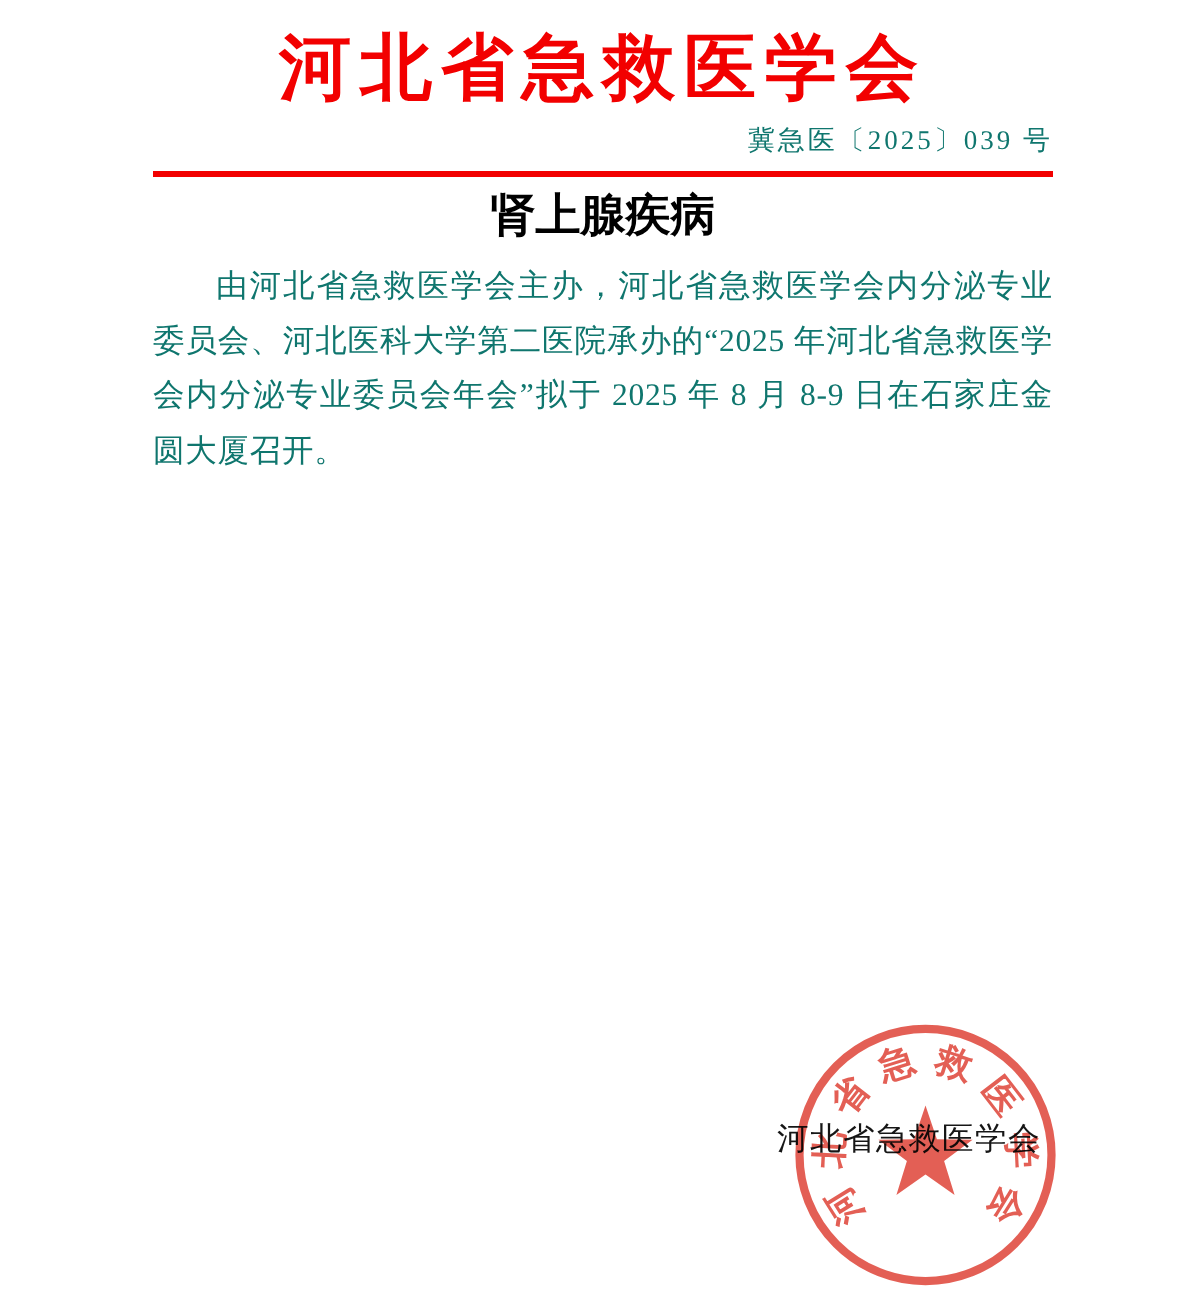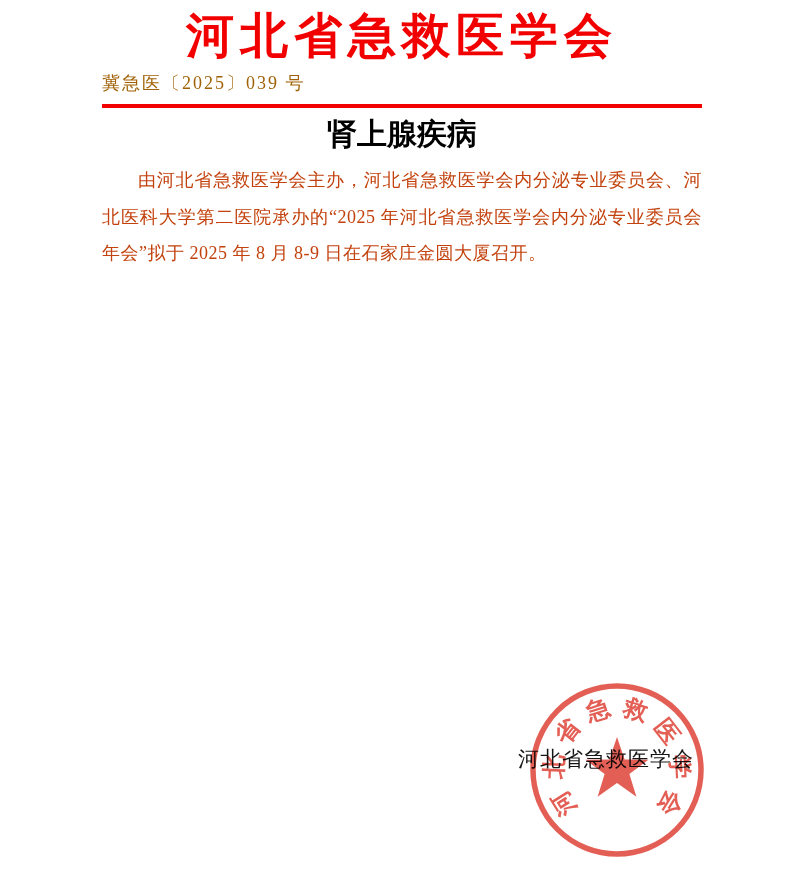--- a/index.html
+++ b/index.html
@@ -9,60 +9,60 @@
     height: 871px;
     position: relative;
     overflow: hidden;
     font-family: "Liberation Serif", "DejaVu Serif", serif;
     color: #1c1c1c;
   }
   .doc {
     position: relative;
     width: 790px;
     height: 871px;
-    padding: 10px 88px 0 102px; 
+    padding: 20px 88px 0 102px; 
   }
   .org-title {
     text-align: center;
     font-size: 48px;
     line-height: 52px;
     font-weight: bold;
     letter-spacing: 6px;
     color: var(--accent-red, #f20000);
     white-space: nowrap;
   }
   .doc-number {
-    text-align: left;
+    text-align: right;
     font-size: 18px;
     line-height: 24px;
     margin-top: 9px;
     letter-spacing: 2px;
-    color: #a16207;
+    color: #0f766e;
   }
   .red-rule {
     height: 4px;
     background: var(--accent-red, #f20000);
     margin-top: 9px;
   }
   .notice-title {
     margin-top: 8px;
     text-align: center;
     font-weight: bold;
     font-size: 30px;
     line-height: 36px;
     color: #000000;
   }
   .body-text { margin-top: 10px; }
   .body-text p {
-    font-size: 18px;
+    font-size: 21px;
     line-height: 36.6px;
     text-indent: 2em;
     text-align: justify;
     letter-spacing: 0.5px;
-    color: #c2410c;
+    color: #0f766e;
   }
   .body-text p.extra-gap { margin-top: 5px; }
   .signature-block {
     position: absolute;
     top: 748px;
     right: 96px;
     text-align: center;
     font-size: 21px;
     line-height: 22px;
     color: #161616;

